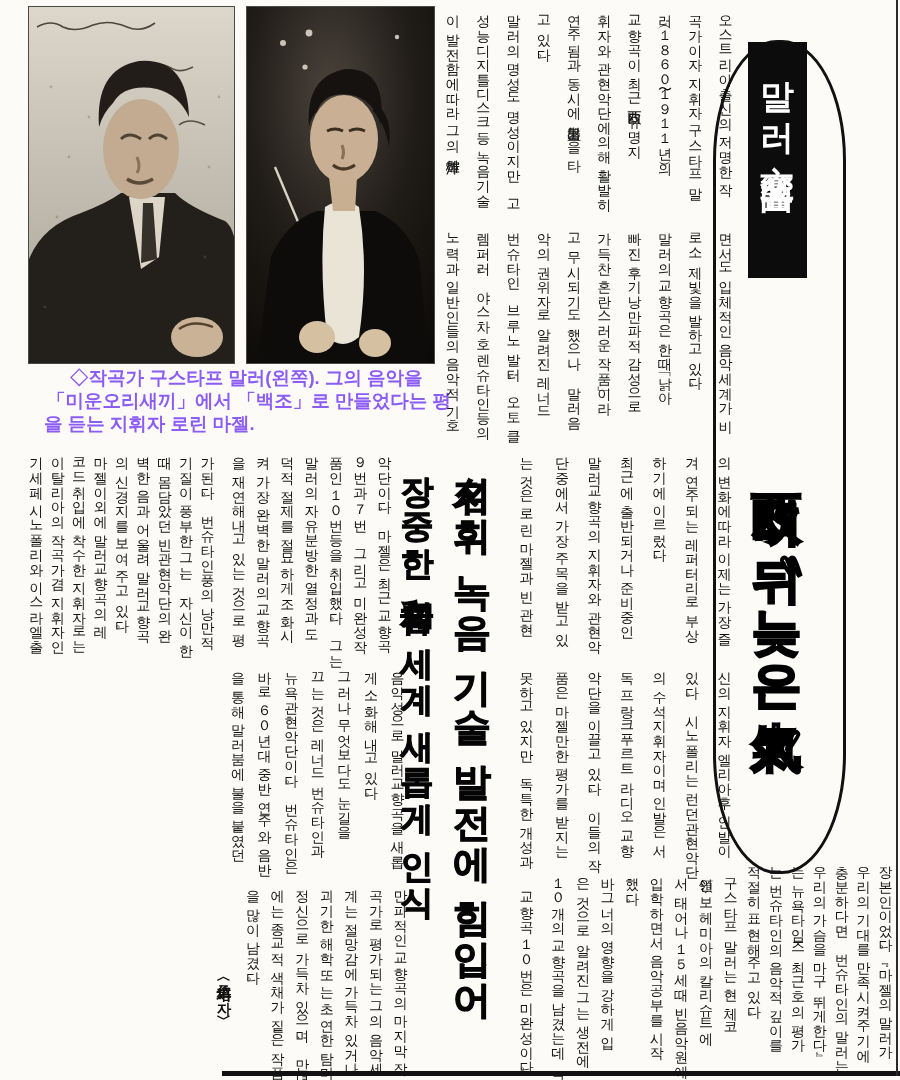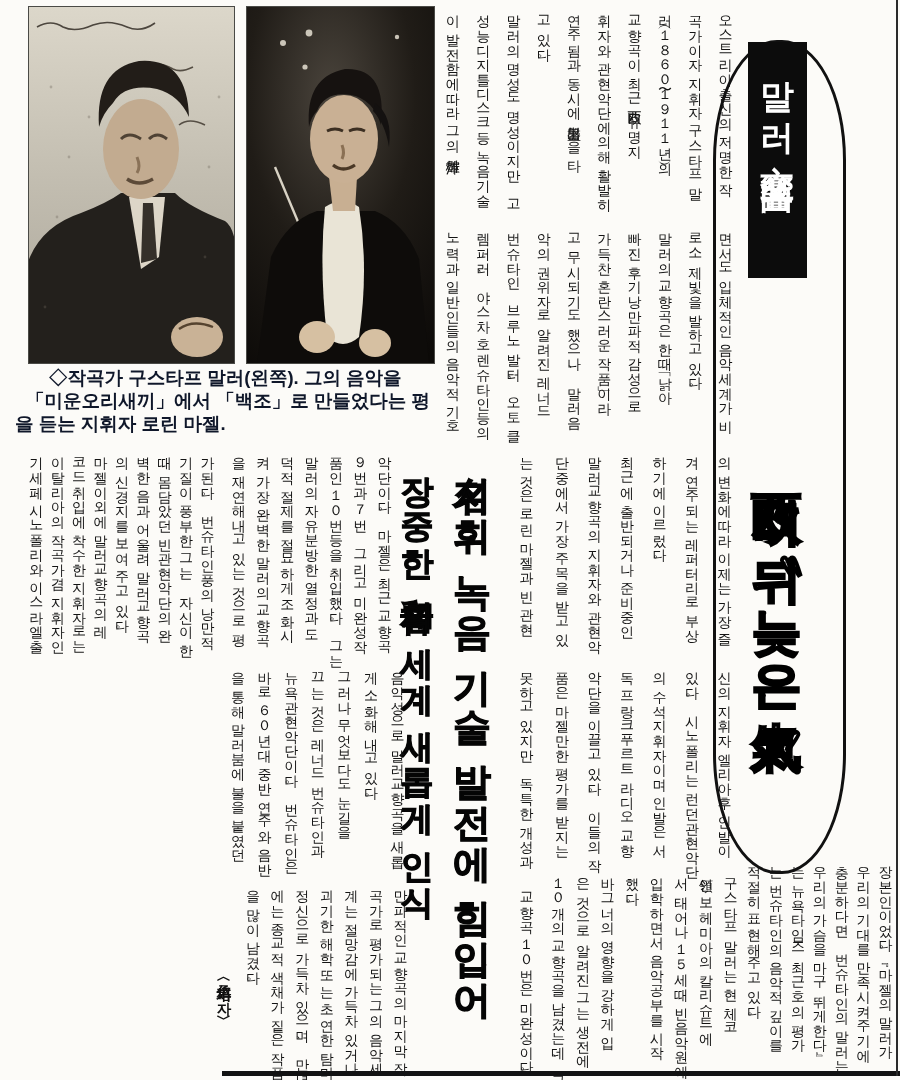--- a/index.html
+++ b/index.html
@@ -5,26 +5,26 @@
   html,body{margin:0;padding:0;background:#e8e6e0;}
   #page{position:relative;width:900px;height:1080px;background:#fcfbf8;overflow:hidden;
         font-family:"Liberation Serif",serif;color:#161616;}
   .tier{position:absolute;writing-mode:vertical-rl;text-orientation:mixed;
         font-size:14px;letter-spacing:.6px;color:#141414;}
   .tier .col{line-height:var(--cs,30px);white-space:nowrap;}
   
   .photo{position:absolute;border:1px solid #4a4a46;background:#111;}
   .photo svg{display:block;}
   
-  #caption{position:absolute;left:15px;top:366px;width:416px;
+  #caption{position:absolute;left:36px;top:366px;width:416px;
            font-family:"Liberation Sans",sans-serif;font-weight:700;
-           font-size:18.5px;line-height:23px;color:#0f172a;}
+           font-size:18.5px;line-height:23px;color:#8b5cf6;}
   #caption .cap1{padding-left:34px;}
   #caption .cap2{padding-left:10px;text-align:center;}
-  #caption .cap3{padding-left:0px;}
+  #caption .cap3{padding-left:0px;margin-left:8px;}
   
   #title-box{position:absolute;left:748px;top:42px;width:59px;height:236px;background:#0c0c0c;
              display:flex;justify-content:center;}
   #title-box .tb-text{writing-mode:vertical-rl;text-orientation:upright;color:#fff;
              font-family:"Liberation Sans",sans-serif;font-weight:900;font-size:34px;
              letter-spacing:7px;margin-top:14px;}
   
   #oval{position:absolute;left:713px;top:40px;width:127px;height:828px;
         border:3px solid #111;border-radius:64px / 120px;background:transparent;}
   #oval-text{position:absolute;left:722px;top:292px;height:566px;width:110px;

